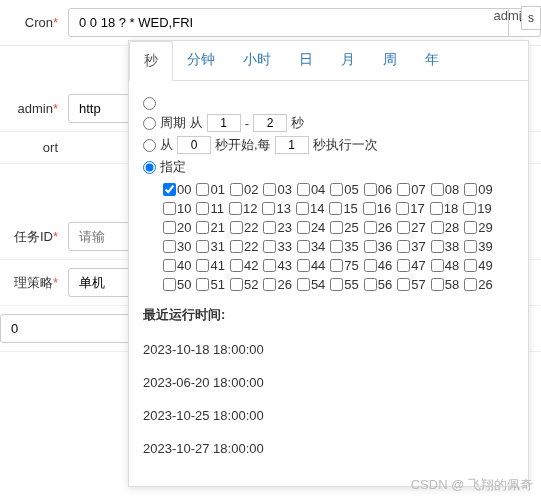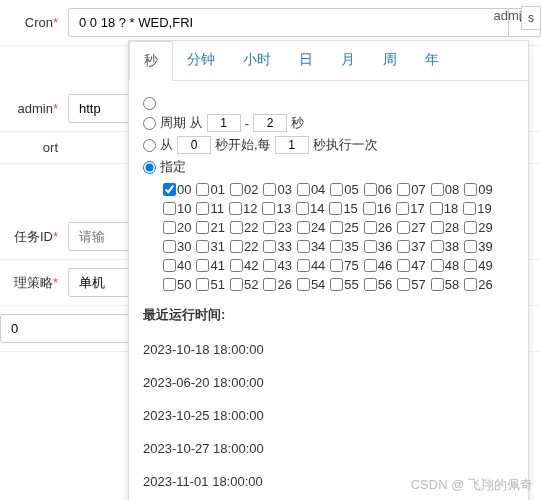--- a/index.html
+++ b/index.html
@@ -347,18 +347,17 @@
           <input type="checkbox" style="">
           <span>26</span>
         </label>
       </div>
     <div class="recent-title">最近运行时间:</div>
     <div class="recent-times" id="recent">
         <div>2023-10-18 18:00:00</div>
         <div>2023-06-20 18:00:00</div>
         <div>2023-10-25 18:00:00</div>
         <div>2023-10-27 18:00:00</div>
-        <div>2023-11-01 18:00:00</div>
       </div>
   </div>
 </div>
 
 <div class="watermark">CSDN @ 飞翔的佩奇</div>
 
 </body></html>

